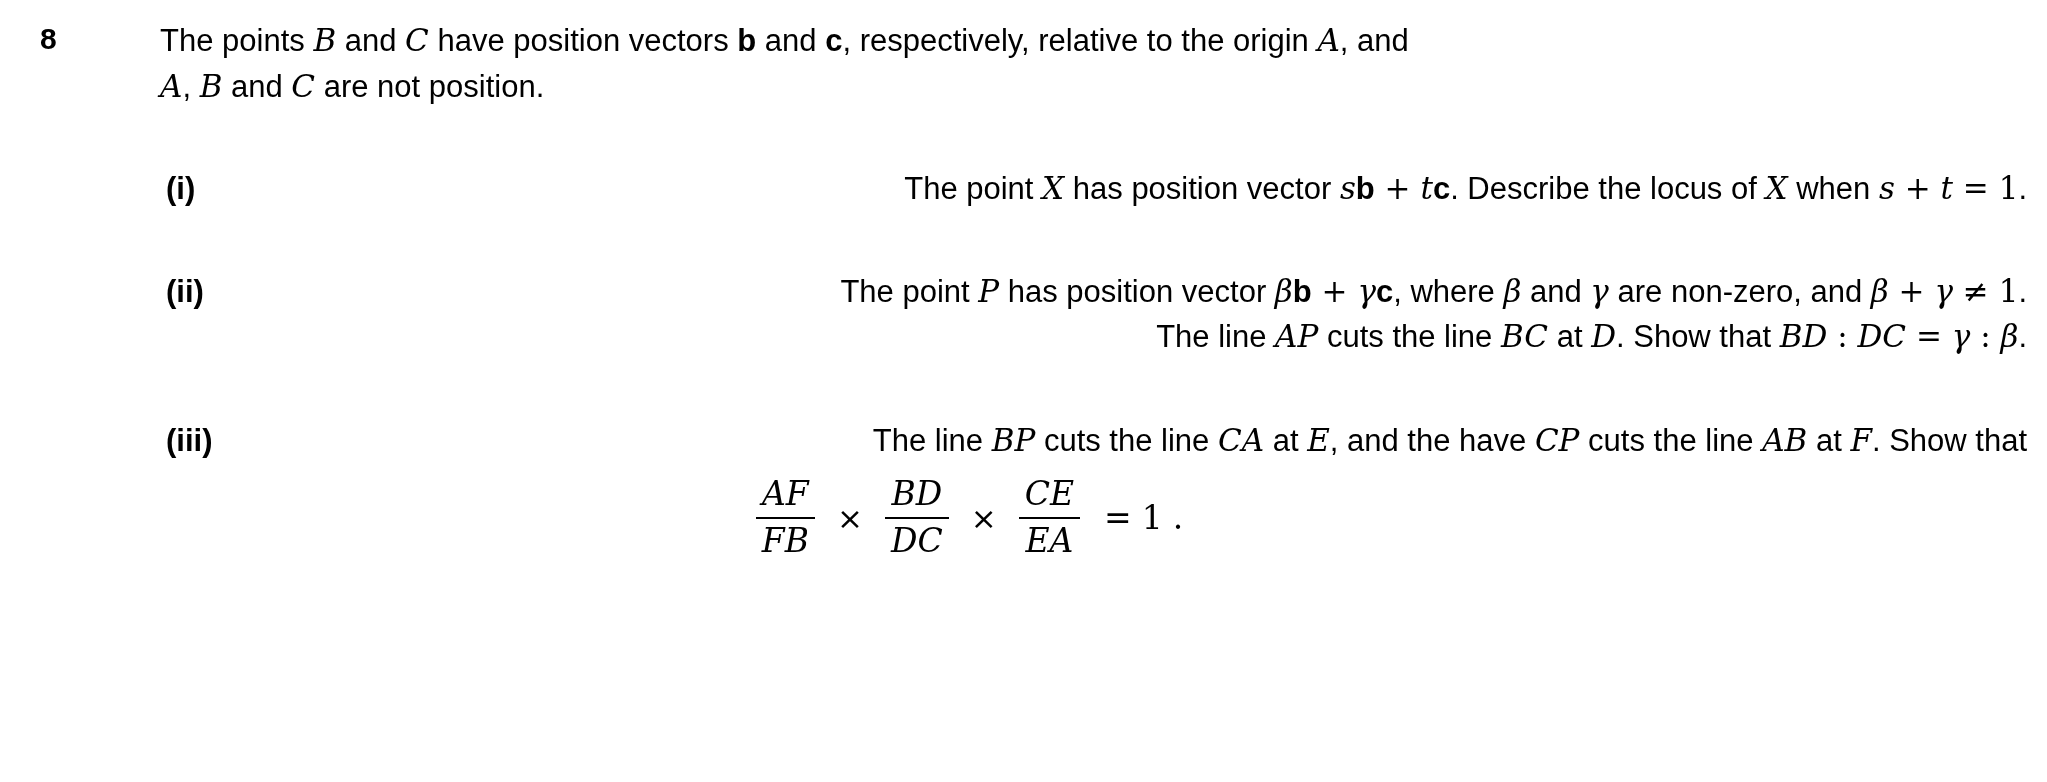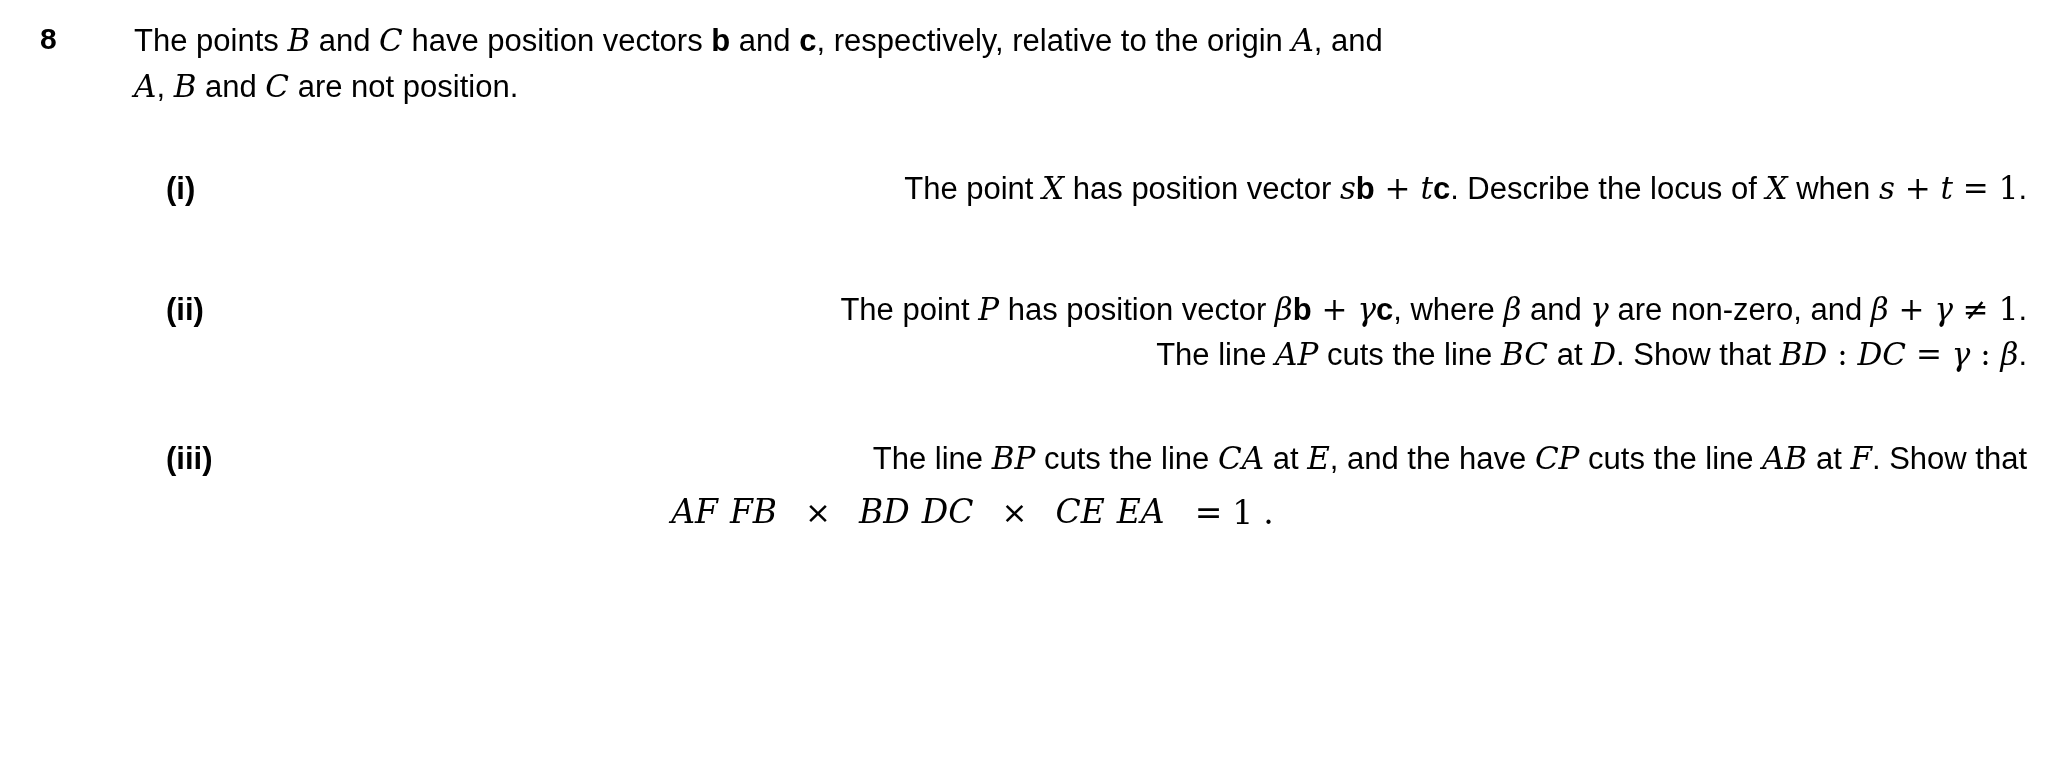--- a/index.html
+++ b/index.html
@@ -29,21 +29,21 @@
   }
   .qnum {
     position: absolute;
     left: 0px;
     top: 6px;
     font-weight: bold;
     font-size: 30px;
     line-height: 1.0;
   }
   .stem {
-    margin-left: 94px;
+    margin-left: 120px;
     font-size: 31px;
     line-height: 1.48;
     max-width: 1840px;
   }
   .parts {
     margin-left: 126px;
     margin-top: 42px;
   }
   .part {
     position: relative;
@@ -94,20 +94,21 @@
     font-family: "DejaVu Serif", "Liberation Serif", serif;
     font-size: 33px;
   }
   .eq-inner {
     display: flex;
     align-items: center;
     transform: translateX(-130px);
   }
   .frac {
     display: inline-flex;
+    flex-direction: column;
     align-items: center;
     margin: 0 6px;
     vertical-align: middle;
   }
   .frac .num, .frac .den {
     font-style: italic;
     font-family: "DejaVu Serif", "Liberation Serif", serif;
     font-size: 33px;
     line-height: 1.18;
     padding: 0 6px;
@@ -159,21 +160,21 @@
 
     <div class="parts">
 
       <div class="part" style="margin-top:56px;">
         <div class="part-label">(i)</div>
         <div class="part-body">
           <span>The point </span><span class="mi">X</span><span> has position vector </span><span class="nowrap"><span class="mi">s</span><span class="mb">b</span><span class="mop"> + </span><span class="mi">t</span><span class="mb">c</span></span><span>. Describe the locus of </span><span class="mi">X</span><span> when </span><span class="nowrap"><span class="mi">s</span><span class="mop"> + </span><span class="mi">t</span><span class="mop"> = 1</span></span><span>.</span>
         </div>
       </div>
 
-      <div class="part" style="margin-top:76px;">
+      <div class="part" style="margin-top:58px;">
         <div class="part-label">(ii)</div>
         <div class="part-body">
           <span>The point </span><span class="mi">P</span><span> has position vector </span><span class="nowrap"><span class="mg">β</span><span class="mb">b</span><span class="mop"> + </span><span class="mg">γ</span><span class="mb">c</span></span><span>, where </span><span class="mg">β</span><span> and </span><span class="mg">γ</span><span> are non-zero, and </span><span class="nowrap"><span class="mg">β</span><span class="mop"> + </span><span class="mg">γ</span><span class="mop"> ≠ 1</span></span><span>.</span>
           <br>
           <span>The line </span><span class="mi">AP</span><span> cuts the line </span><span class="mi">BC</span><span> at </span><span class="mi">D</span><span>. Show that </span><span class="nowrap"><span class="mi">BD</span><span class="mop"> : </span><span class="mi">DC</span><span class="mop"> = </span><span class="mg">γ</span><span class="mop"> : </span><span class="mg">β</span></span><span>.</span>
         </div>
       </div>
 
       <div class="part" style="margin-top:58px; margin-bottom:12px;">
         <div class="part-label">(iii)</div>

